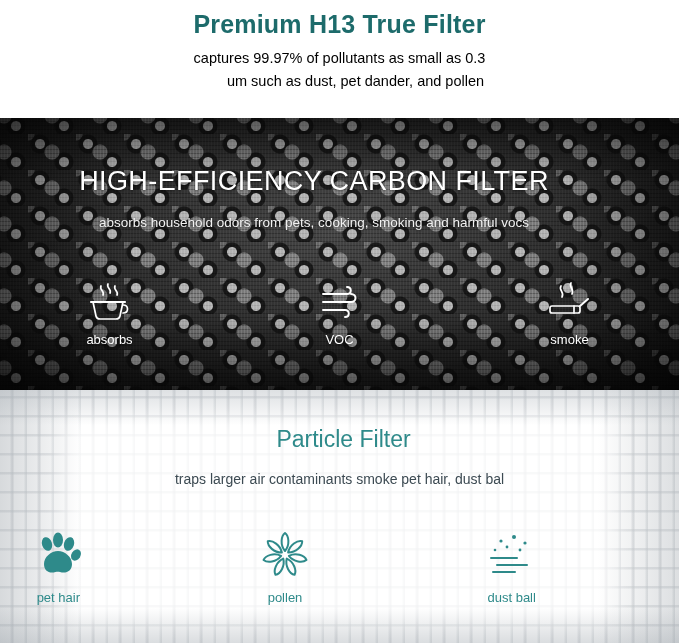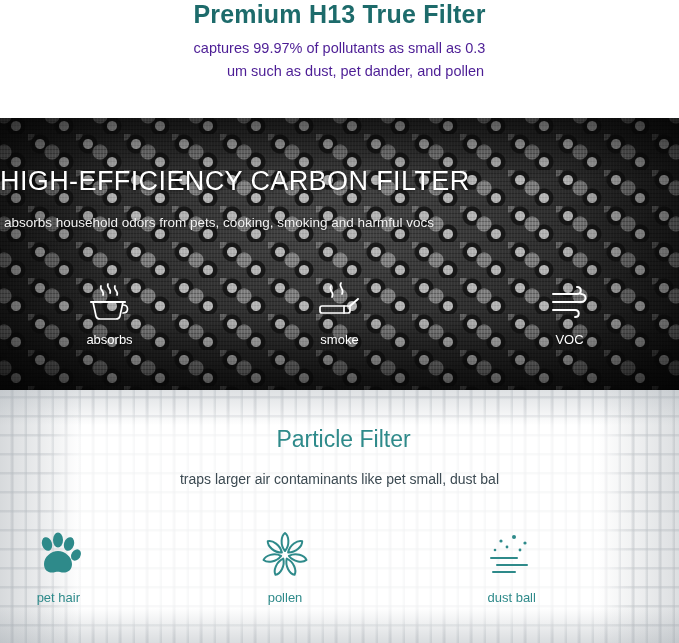--- a/index.html
+++ b/index.html
@@ -24,32 +24,32 @@
   .header {
     position: absolute;
     left: 0; top: 0;
     width: 679px;
     height: 118px;
     background: #ffffff;
     text-align: center;
   }
   .header-title {
     margin: 0;
-    padding-top: 0;
+    padding-top: 10px;
     font-size: 25px;
     font-weight: bold;
     color: #1d6b6b;
     letter-spacing: 0.2px;
   }
   .header-sub {
     margin: 0;
     padding-top: 9px;
     font-size: 14.5px;
     line-height: 21px;
-    color: #4c1d95;
+    color: #000000;
   }
 
   
   .carbon {
     position: absolute;
     left: 0; top: 118px;
     width: 679px;
     height: 272px;
     overflow: hidden;
     background:
@@ -85,22 +85,23 @@
   }
   .carbon .vignette {
     position: absolute;
     inset: 0;
     background:
       linear-gradient(180deg, rgba(0,0,0,0.55) 0%, rgba(0,0,0,0.05) 22%, rgba(0,0,0,0.05) 72%, rgba(0,0,0,0.6) 100%),
       linear-gradient(90deg, rgba(0,0,0,0.45) 0%, rgba(0,0,0,0) 18%, rgba(0,0,0,0) 82%, rgba(0,0,0,0.45) 100%);
   }
   .carbon-text {
     position: absolute;
-    left: 0; top: 0;
+    left: 8px; top: 0;
     width: 612px;
+    text-align: center;
   }
   .carbon-title {
     margin: 0;
     padding-top: 48px;
     font-size: 27px;
     color: #ffffff;
     font-weight: normal;
     letter-spacing: 0.4px;
     text-shadow: 0 1px 3px rgba(0,0,0,0.55);
   }
@@ -251,54 +252,54 @@
             <path d="M10 22 L40 22 L37 36 C36.6 38, 35 39, 33 39 L17 39 C15 39, 13.4 38, 13 36 Z"></path>
             <path d="M40 25 C46 25, 46 33, 40 33"></path>
             <path d="M8 22 L42 22" stroke-width="2.2"></path>
           </svg>
         </span>
         <span class="caption">absorbs</span>
       </div>
 
       <div class="icon-item">
         <span class="glyph">
+          <svg width="54" height="44" viewBox="0 0 54 44" fill="none" stroke="#ffffff" stroke-width="2" stroke-linecap="round">
+            <path d="M10 14 L34 14 C39 14, 39 7, 34 7"></path>
+            <path d="M10 22 L38 22 C44 22, 44 14, 38 14"></path>
+            <path d="M10 30 L32 30 C37 30, 37 37, 32 37"></path>
+          </svg>
+        </span>
+        <span class="caption">VOC</span>
+      </div>
+
+      <div class="icon-item">
+        <span class="glyph">
           <svg width="58" height="44" viewBox="0 0 58 44" fill="none" stroke="#ffffff" stroke-width="1.7" stroke-linecap="round">
             <path d="M20 6 C17 10, 24 12, 21 17"></path>
             <path d="M30 3 C27 7, 34 9, 31 14"></path>
             <rect x="9" y="26" width="30" height="7" rx="2"></rect>
             <path d="M33 26 L33 33"></path>
             <path d="M39 26 L47 19" stroke-width="2"></path>
           </svg>
         </span>
         <span class="caption">smoke</span>
       </div>
 
-      <div class="icon-item">
-        <span class="glyph">
-          <svg width="54" height="44" viewBox="0 0 54 44" fill="none" stroke="#ffffff" stroke-width="2" stroke-linecap="round">
-            <path d="M10 14 L34 14 C39 14, 39 7, 34 7"></path>
-            <path d="M10 22 L38 22 C44 22, 44 14, 38 14"></path>
-            <path d="M10 30 L32 30 C37 30, 37 37, 32 37"></path>
-          </svg>
-        </span>
-        <span class="caption">VOC</span>
-      </div>
-
     </div>
   </div>
 
   <div class="particle">
     <div class="pleats"></div>
     <div class="bands"></div>
     <div class="wash"></div>
     <div class="shade"></div>
 
     <div class="particle-text">
       <h2 class="particle-title">Particle Filter</h2>
-      <p class="particle-sub">traps larger air contaminants like pet small, dust bal</p>
+      <p class="particle-sub">traps larger air contaminants smoke pet hair, dust bal</p>
     </div>
 
     <div class="particle-icons">
 
       <div class="icon-item">
         <span class="glyph">
           <svg width="54" height="50" viewBox="0 0 54 50" fill="#2e8a8a">
             <ellipse cx="16" cy="13" rx="5" ry="7" transform="rotate(-18 16 13)"></ellipse>
             <ellipse cx="27" cy="9" rx="5" ry="7.5"></ellipse>
             <ellipse cx="38" cy="13" rx="5" ry="7" transform="rotate(18 38 13)"></ellipse>

